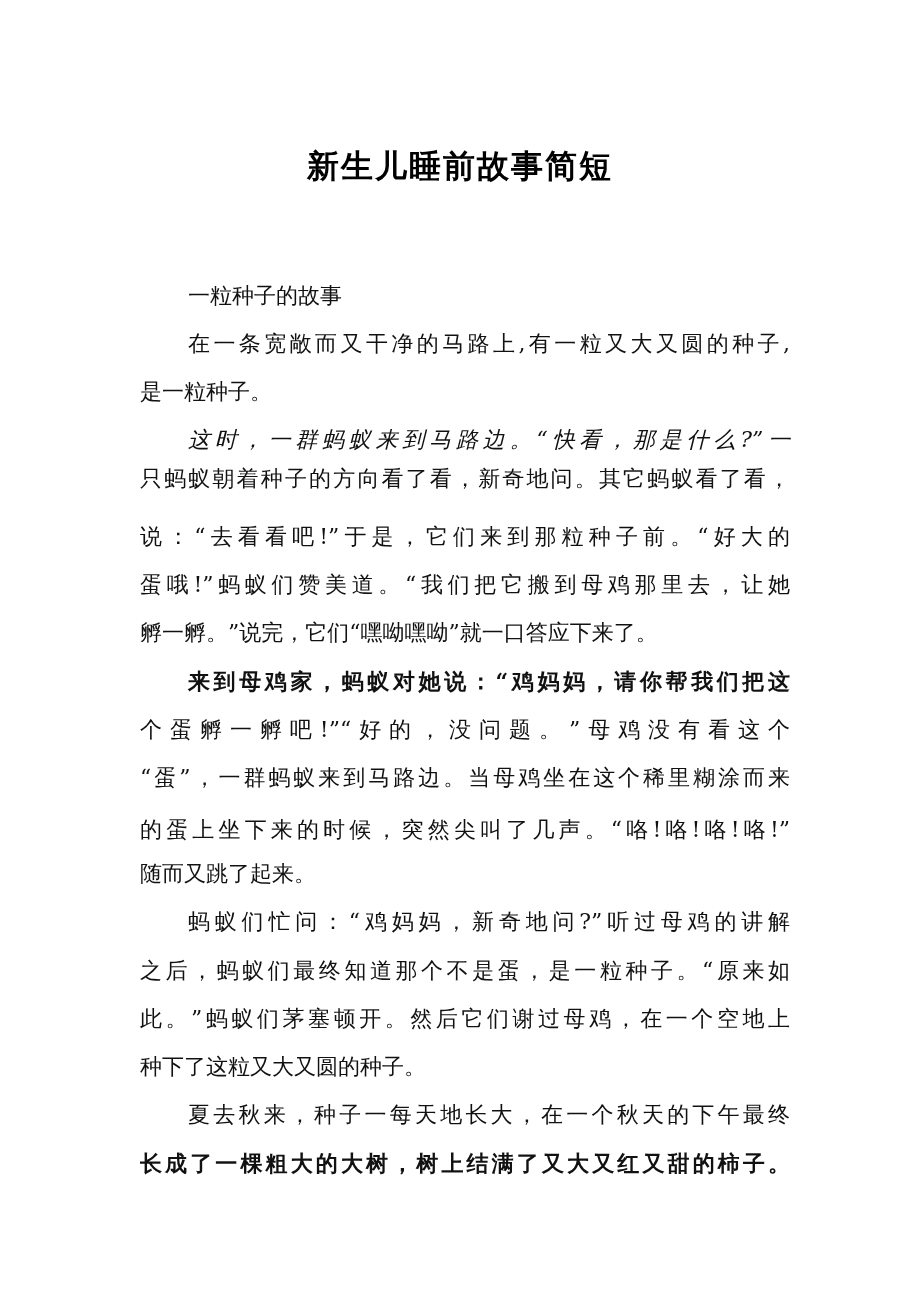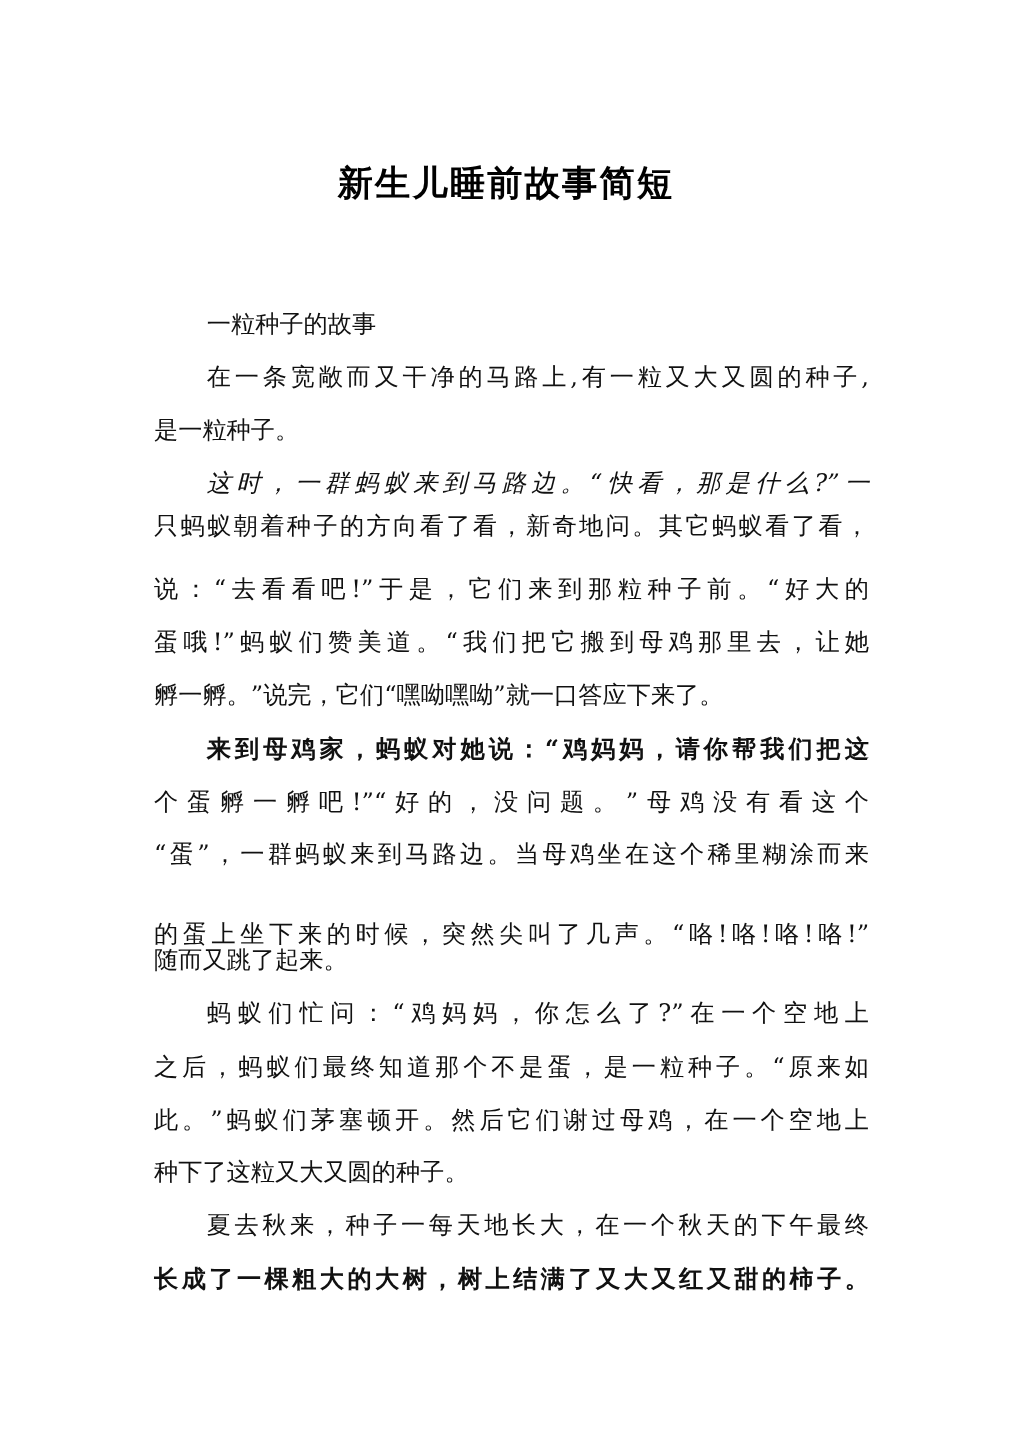--- a/index.html
+++ b/index.html
@@ -84,22 +84,22 @@
       <div class="line indent" style="top: 324px;">在一条宽敞而又干净的马路上,有一粒又大又圆的种子,</div>
       <div class="line last" style="top: 372px;">是一粒种子。</div>
       <div class="line indent" style="top: 420px; font-style: italic;">这时，一群蚂蚁来到马路边。“快看，那是什么?”一</div>
       <div class="line" style="top: 459px;">只蚂蚁朝着种子的方向看了看，新奇地问。其它蚂蚁看了看，</div>
       <div class="line" style="top: 517px;">说：“去看看吧!”于是，它们来到那粒种子前。“好大的</div>
       <div class="line" style="top: 565px;">蛋哦!”蚂蚁们赞美道。“我们把它搬到母鸡那里去，让她</div>
       <div class="line last" style="top: 613px;">孵一孵。”说完，它们“嘿呦嘿呦”就一口答应下来了。</div>
       <div class="line indent" style="top: 661px; font-weight: bold;">来到母鸡家，蚂蚁对她说：“鸡妈妈，请你帮我们把这</div>
       <div class="line" style="top: 710px;">个蛋孵一孵吧!”“好的，没问题。”母鸡没有看这个</div>
       <div class="line" style="top: 758px;">“蛋”，一群蚂蚁来到马路边。当母鸡坐在这个稀里糊涂而来</div>
-      <div class="line" style="top: 830px;">的蛋上坐下来的时候，突然尖叫了几声。“咯!咯!咯!咯!”</div>
+      <div class="line" style="top: 810px;">的蛋上坐下来的时候，突然尖叫了几声。“咯!咯!咯!咯!”</div>
       <div class="line last" style="top: 854px;">随而又跳了起来。</div>
-      <div class="line indent" style="top: 902px;">蚂蚁们忙问：“鸡妈妈，你怎么了?”在一个空地上</div>
+      <div class="line indent" style="top: 902px;">蚂蚁们忙问：“鸡妈妈，新奇地问?”听过母鸡的讲解</div>
       <div class="line" style="top: 951px;">之后，蚂蚁们最终知道那个不是蛋，是一粒种子。“原来如</div>
       <div class="line" style="top: 999px;">此。”蚂蚁们茅塞顿开。然后它们谢过母鸡，在一个空地上</div>
       <div class="line last" style="top: 1047px;">种下了这粒又大又圆的种子。</div>
       <div class="line indent" style="top: 1095px;">夏去秋来，种子一每天地长大，在一个秋天的下午最终</div>
       <div class="line" style="top: 1143px; font-weight: bold;">长成了一棵粗大的大树，树上结满了又大又红又甜的柿子。</div>
     </div>
 </div>
 
 </body></html>

